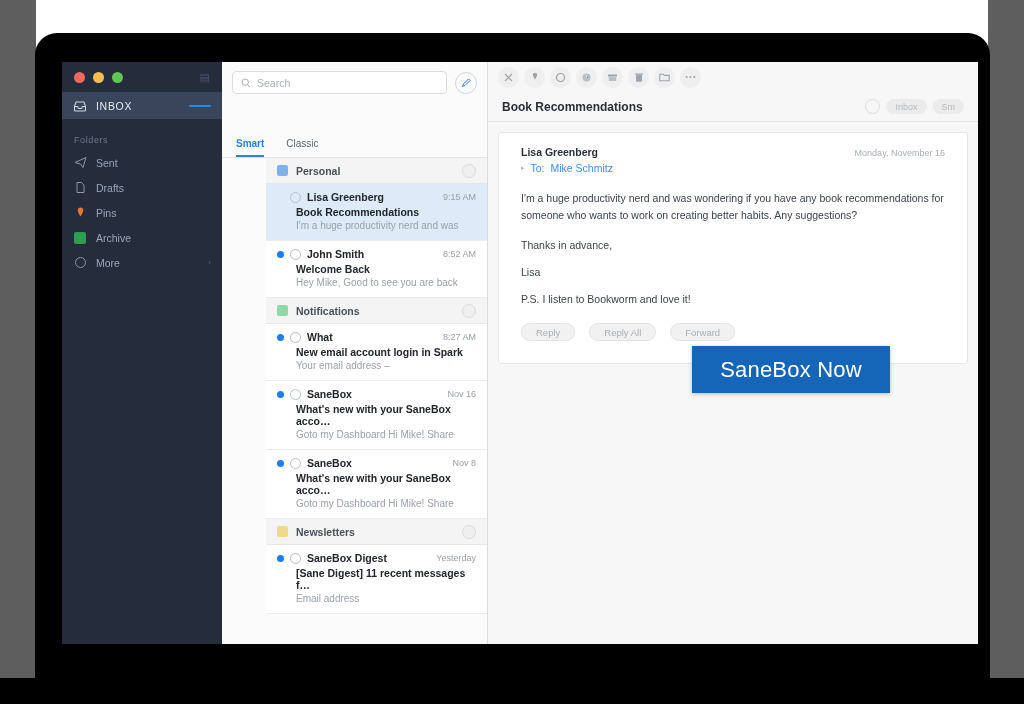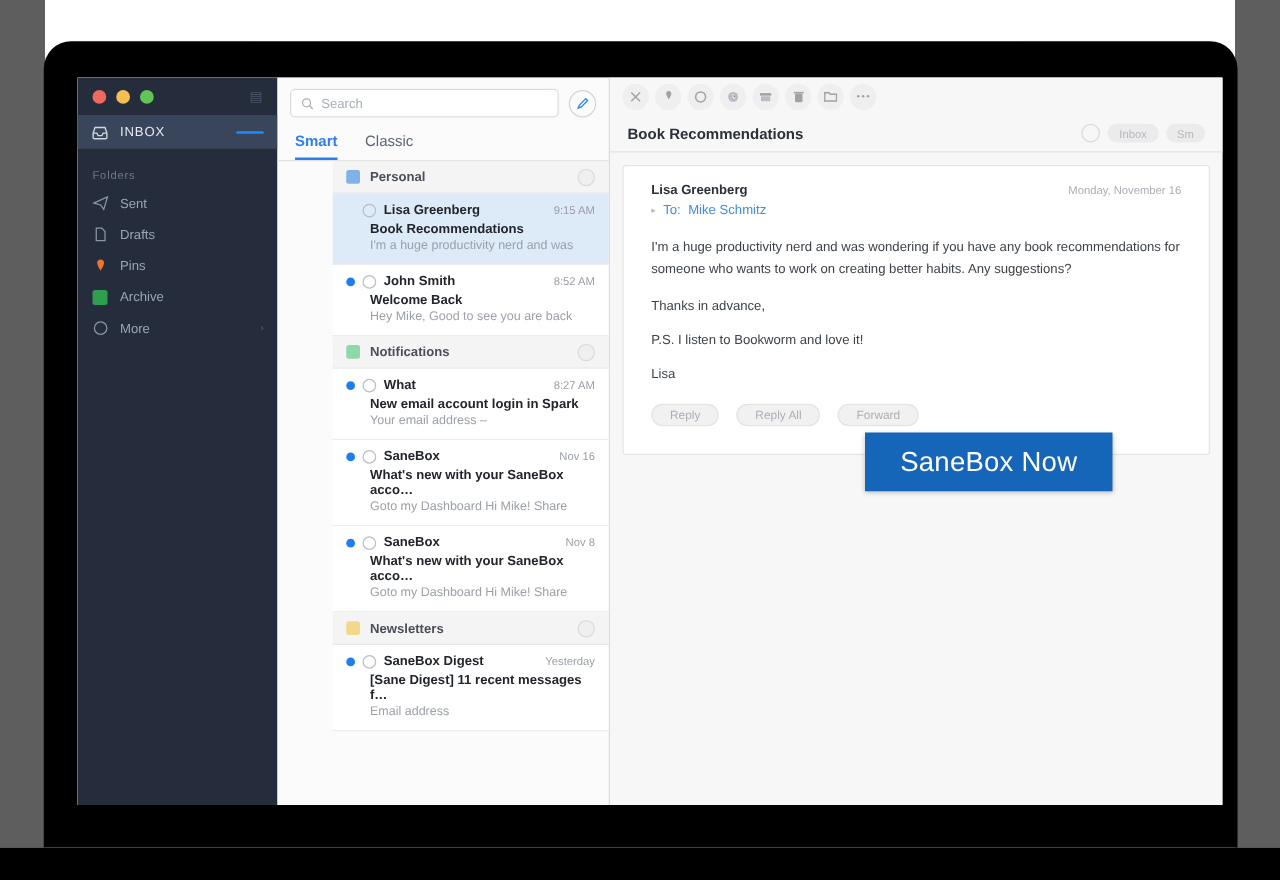--- a/index.html
+++ b/index.html
@@ -79,21 +79,21 @@
   .search-box {
     flex: 1; height: 23px; background: #fff; border: 1px solid #d9dde2; border-radius: 4px;
     display: flex; align-items: center; gap: 6px; padding: 8px 8px;
     font-size: 10.5px; color: #a7aeb8;
   }
   .compose {
     width: 22px; height: 22px; border-radius: 50%; border: 1px solid #cfd6de;
     display: flex; align-items: center; justify-content: center; color: #2d7ff0;
   }
   .tabs { display: flex; gap: 22px; padding: 4px 14px 0; border-bottom: 1px solid #e4e4e4; position: relative; }
-  .tab { font-size: 12px; padding: 4px 0 6px; color: #5d6573; }
+  .tab { font-size: 10px; padding: 4px 0 6px; color: #5d6573; margin-top: 32px; }
   .tab.sel { color: #2d7ff0; font-weight: bold; border-bottom: 2px solid #2d7ff0; }
 
   .scroller { flex: 1; overflow: hidden; margin-left: 44px; }
 
   .grp {
     height: 26px; display: flex; align-items: center; gap: 8px; padding: 0 11px;
     background: #f4f4f5; border-bottom: 1px solid #e7e7e8;
     font-size: 10.5px; color: #4a4f58; font-weight: bold;
   }
   .grp .gico { width: 11px; height: 11px; border-radius: 2px; }
@@ -416,22 +416,22 @@
           <span class="date">Monday, November 16</span>
         </div>
         <div class="to-row">
           <span class="to-chev">▸</span>
           <span class="to">To:</span>
           <span class="to">Mike Schmitz</span>
         </div>
 
         <div class="body-p">I'm a huge productivity nerd and was wondering if you have any book recommendations for someone who wants to work on creating better habits. Any suggestions?</div>
         <div class="sig">Thanks in advance,</div>
+        <div class="sig">Lisa</div>
         <div class="sig">P.S. I listen to Bookworm and love it!</div>
-        <div class="sig">Lisa</div>
 
         <div class="actions">
           <span class="act">Reply</span>
           <span class="act">Reply All</span>
           <span class="act">Forward</span>
         </div>
       </div>
 
     </div>
   </div>

